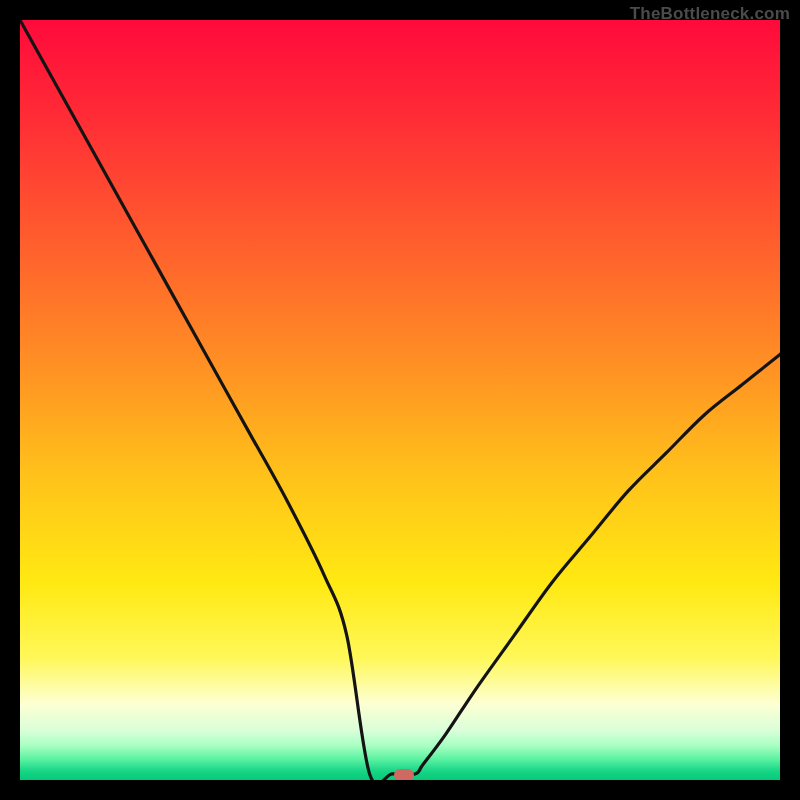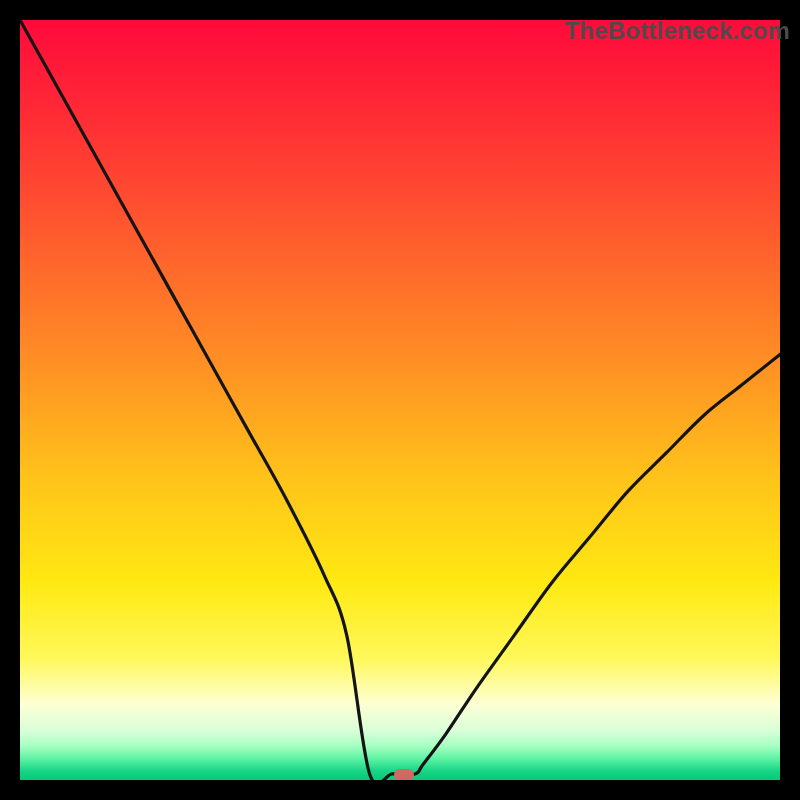--- a/index.html
+++ b/index.html
@@ -12,24 +12,24 @@
     overflow: hidden;
   }
   .stage {
     position: relative;
     width: 800px;
     height: 800px;
     background: #000;
   }
   .watermark {
     position: absolute;
-    top: 17px;
+    top: 4px;
     right: 10px;
     color: #4b4b4b;
-    font-size: 24px;
+    font-size: 17px;
     font-weight: 600;
     letter-spacing: 0.2px;
     z-index: 20;
   }
   .plot-area {
     position: absolute;
     left: 20px;
     top: 20px;
     width: 760px;
     height: 760px;

